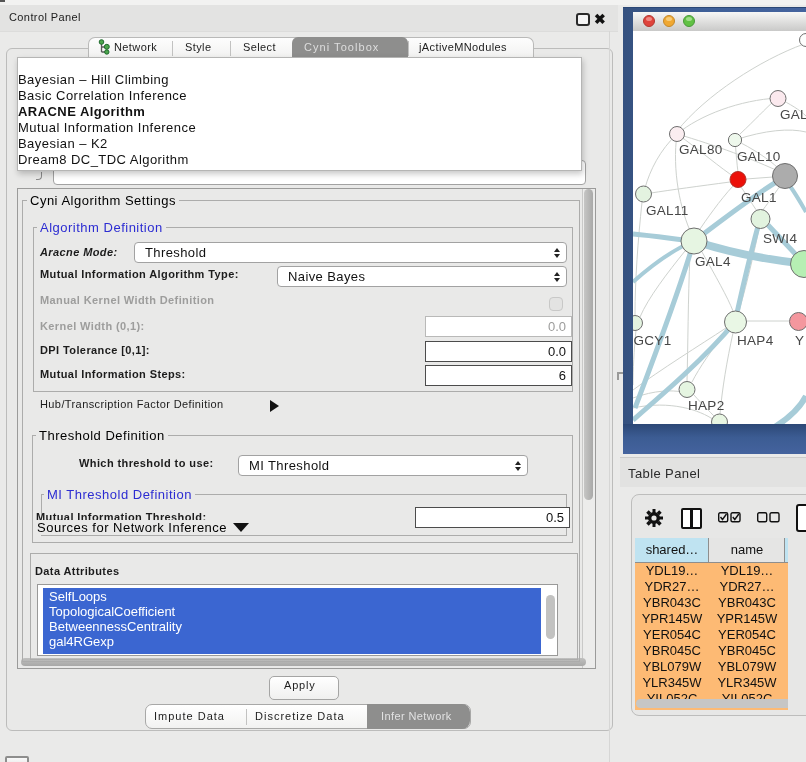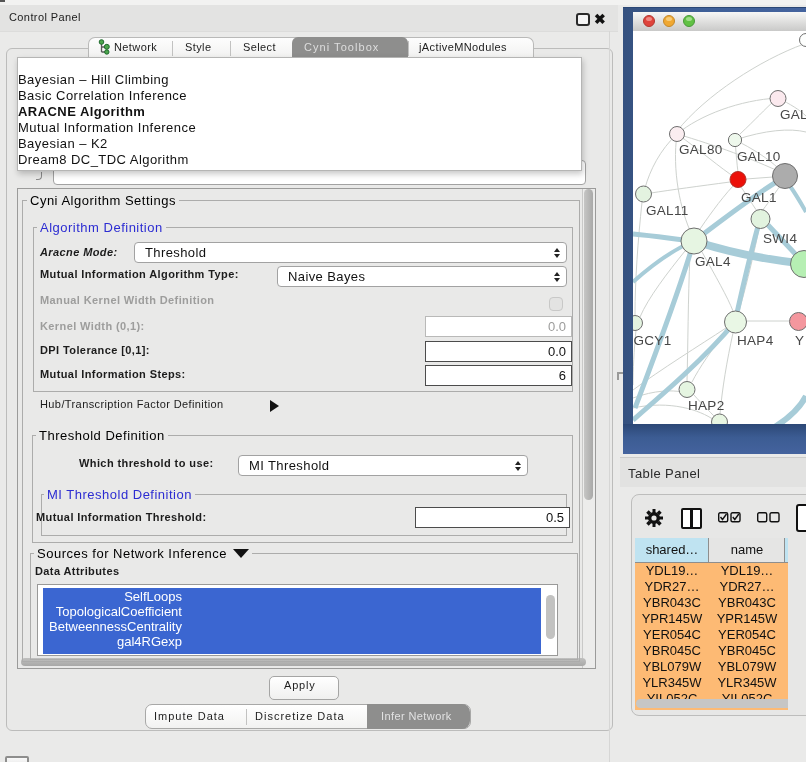--- a/index.html
+++ b/index.html
@@ -96,26 +96,26 @@
       <span class="tx">MI Threshold</span>
       <span class="stepper"></span>
     </div>
 
 <div class="grp" style="left:41px;top:494px;width:524px;height:40px;"></div>
 <div class="grpt" style="left:44px;top:487px;color:#2c2cd2;">MI Threshold Definition</div>
 <div class="lbl bold" style="left:36px;top:511px;">Mutual Information Threshold:</div>
 <div class="field" style="left:415px;top:507px;width:148px;height:19px;">0.5</div>
 
 <div class="grp" style="left:30px;top:553px;width:546px;height:105px;"></div>
-<div class="grpt" style="left:34px;top:546px;">Sources for Network Inference<span style="display:inline-block;width:0;height:0;border-left:8px solid transparent;border-right:8px solid transparent;border-top:9px solid #111;vertical-align:0px;margin-left:6px;"></span></div>
+<div class="grpt" style="left:34px;top:520px;">Sources for Network Inference<span style="display:inline-block;width:0;height:0;border-left:8px solid transparent;border-right:8px solid transparent;border-top:9px solid #111;vertical-align:0px;margin-left:6px;"></span></div>
 <div class="lbl bold" style="left:35px;top:565px;">Data Attributes</div>
 
 <div class="abs" style="left:37px;top:584px;width:519px;height:70px;background:#fff;border:1px solid #999998;overflow:hidden;">
 <div style="position:absolute;left:5px;top:3px;width:498px;height:66px;background:#3b66d1;"></div>
-<div style="position:absolute;left:11px;top:4px;font-size:13px;line-height:15px;color:#fff;text-align:right;">SelfLoops<br>TopologicalCoefficient<br>BetweennessCentrality<br>gal4RGexp</div>
+<div style="position:absolute;left:11px;top:4px;font-size:13px;line-height:15px;color:#fff;">SelfLoops<br>TopologicalCoefficient<br>BetweennessCentrality<br>gal4RGexp</div>
 <div style="position:absolute;right:2px;top:10px;width:9px;height:44px;border-radius:5px;background:#c2c2c1;"></div>
 </div>
 
 <div class="abs" style="left:269px;top:676px;width:68px;height:22px;background:linear-gradient(#ffffff,#f0f0ef);border:1px solid #a5a5a4;border-radius:5px;"></div>
 <div class="lbl" style="left:284px;top:679px;letter-spacing:0.8px;">Apply</div>
 
 <div class="abs" style="left:145px;top:704px;width:324px;height:23px;background:linear-gradient(#ffffff,#f2f2f1);border:1px solid #a8a8a7;border-radius:7px;"></div>
 <div class="abs" style="left:367px;top:704px;width:103px;height:25px;background:#8e8e8d;border-radius:0 8px 8px 0;"></div>
 <div class="abs" style="left:246px;top:709px;width:1px;height:16px;background:#c2c2c1;"></div>
 <div class="lbl" style="left:154px;top:710px;letter-spacing:1px;">Impute Data</div>

